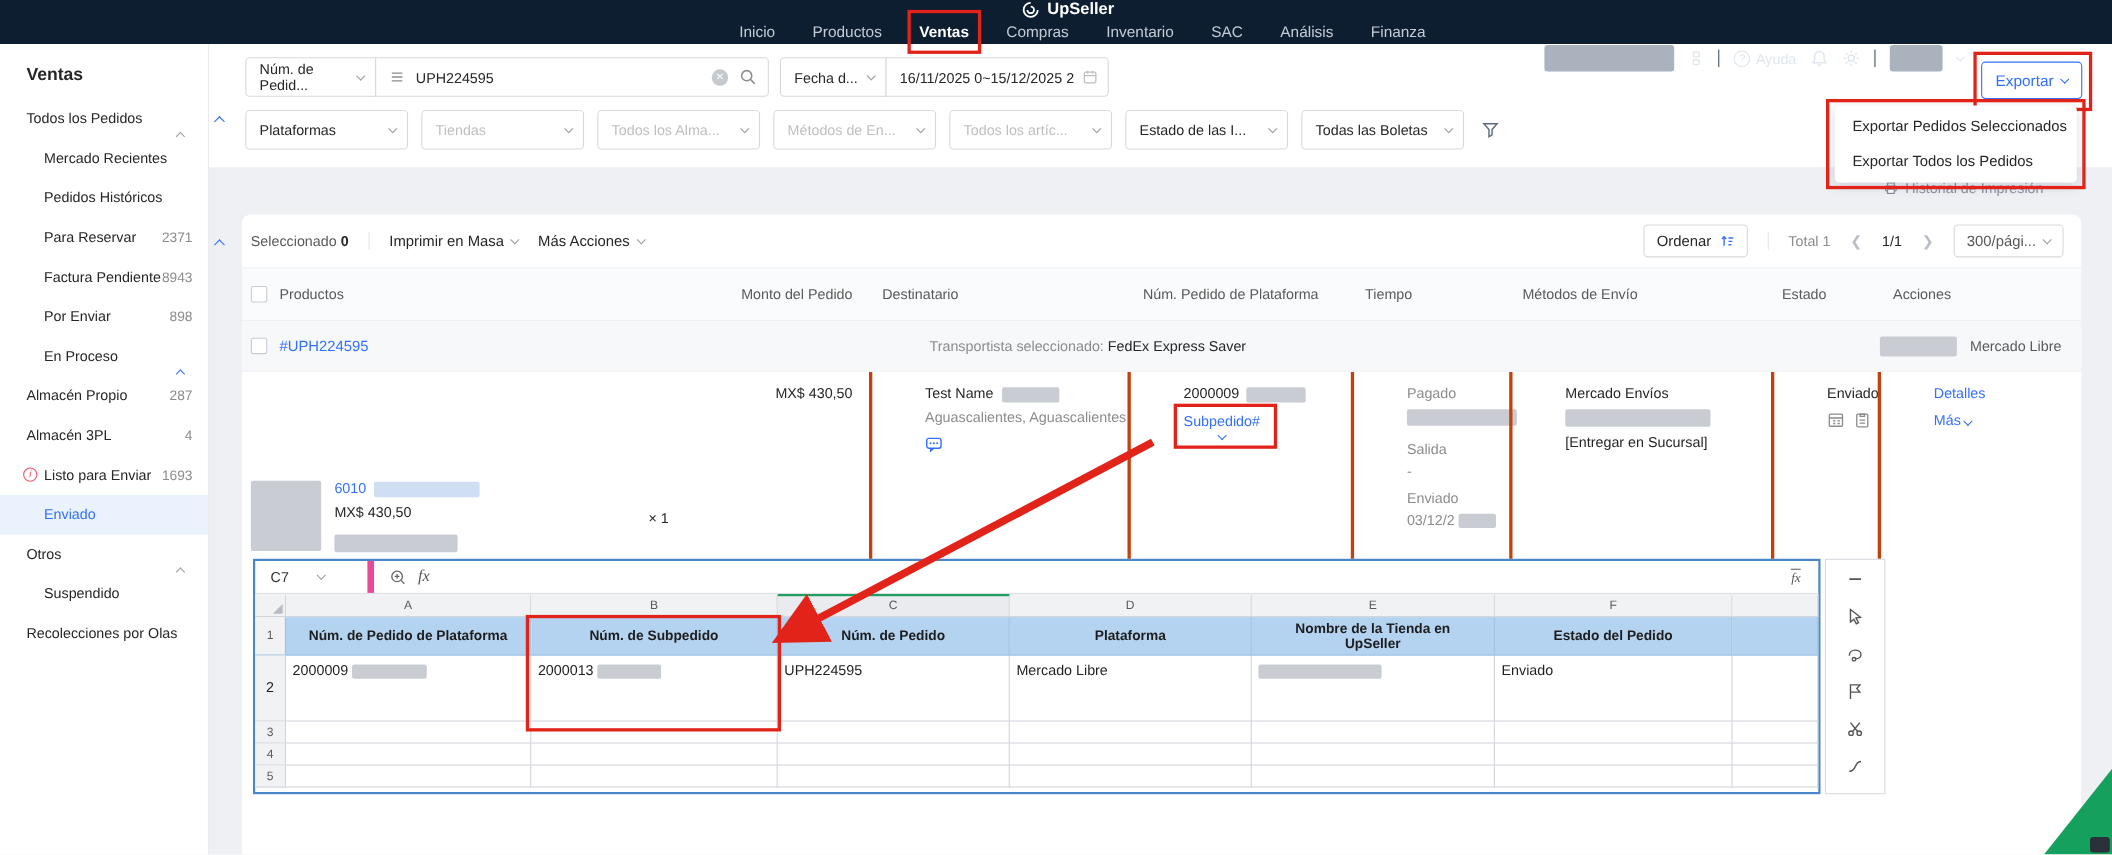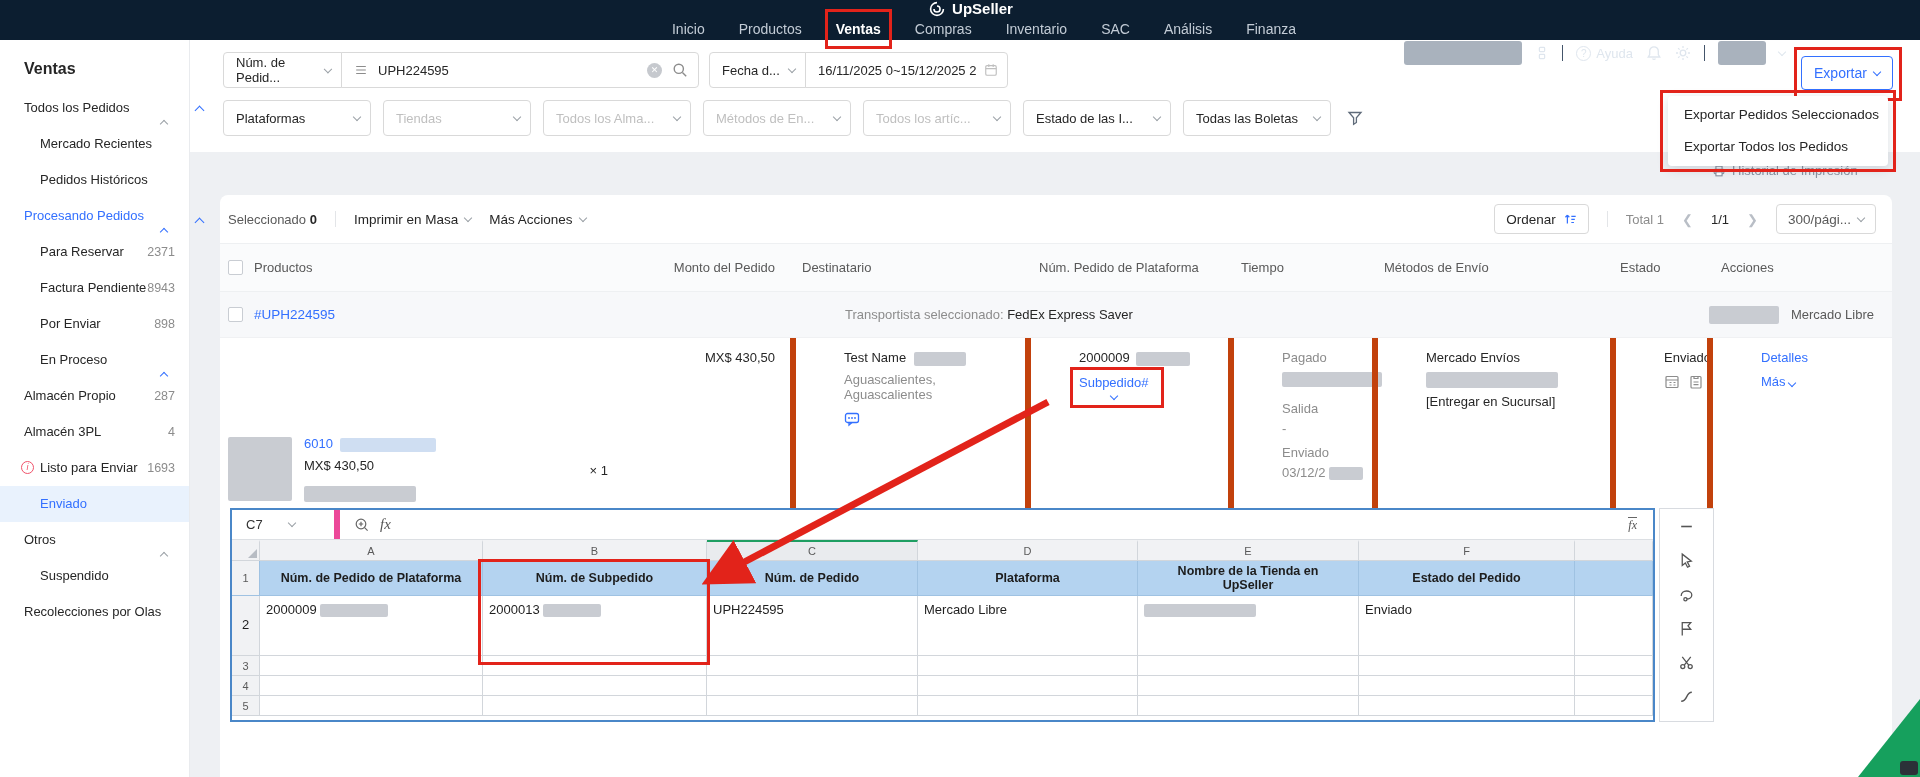--- a/index.html
+++ b/index.html
@@ -106,21 +106,21 @@
                padding-left:8px; position:relative; }
   .order-link { color:#3370ff; font-size:13.5px; margin-left:11px; cursor:pointer; }
   .carrier { position:absolute; left:625px; font-size:13px; }
   .carrier .lab { color:#8c8c8c; }
   .carrier .val { color:#262626; }
   .group-right { margin-left:auto; display:flex; align-items:center; gap:12px; margin-right:18px; }
   .platform-name { color:#595959; font-size:13px; }
 
   .prow { display:flex; align-items:stretch; min-height:250px; }
   .prow > div { padding-top:12px; }
-  .prow .c3,.prow .c4,.prow .c5,.prow .c6,.prow .c7,.prow .c8 { border-left:6px solid #c2410c;padding-left:48px; }
+  .prow .c3,.prow .c4,.prow .c5,.prow .c6,.prow .c7,.prow .c8 { border-left:3px solid #c2410c;padding-left:48px; }
   .line { margin-top:6px; }
   .muted-t { color:#8c8c8c; }
   .blue-t { color:#3370ff; cursor:pointer; }
   .prod-cell { display:flex; gap:12px; }
   .qty { margin-left:auto; margin-right:12px; margin-top:3px; color:#262626; }
   .sub-wrap { position:relative; margin-top:9px; display:flex; align-items:center; gap:6px; width:max-content;flex-direction:column; }
   .est-icons { display:flex; gap:8px; margin-top:9px; }
 
   
   .ss-window { position:absolute; left:230px; top:508px; width:1425px; height:214px; background:#fff;
@@ -218,24 +218,20 @@
     <div class="sb-item ind0">
       <span class="lbl">Todos los Pedidos</span>
       <span class="sb-chev"><span class="chv up sm"></span></span>
     </div>
     <div class="sb-item ind1">
       <span class="lbl">Mercado Recientes</span>
     </div>
     <div class="sb-item ind1">
       <span class="lbl">Pedidos Históricos</span>
     </div>
-    <div class="sb-item ind0 blue">
-      <span class="lbl">Procesando Pedidos</span>
-      <span class="sb-chev"><span class="chv up sm blue"></span></span>
-    </div>
     <div class="sb-item ind1">
       <span class="lbl">Para Reservar</span>
       <span class="sb-count">2371</span>
     </div>
     <div class="sb-item ind1">
       <span class="lbl">Factura Pendiente</span>
       <span class="sb-count">8943</span>
     </div>
     <div class="sb-item ind1">
       <span class="lbl">Por Enviar</span>

